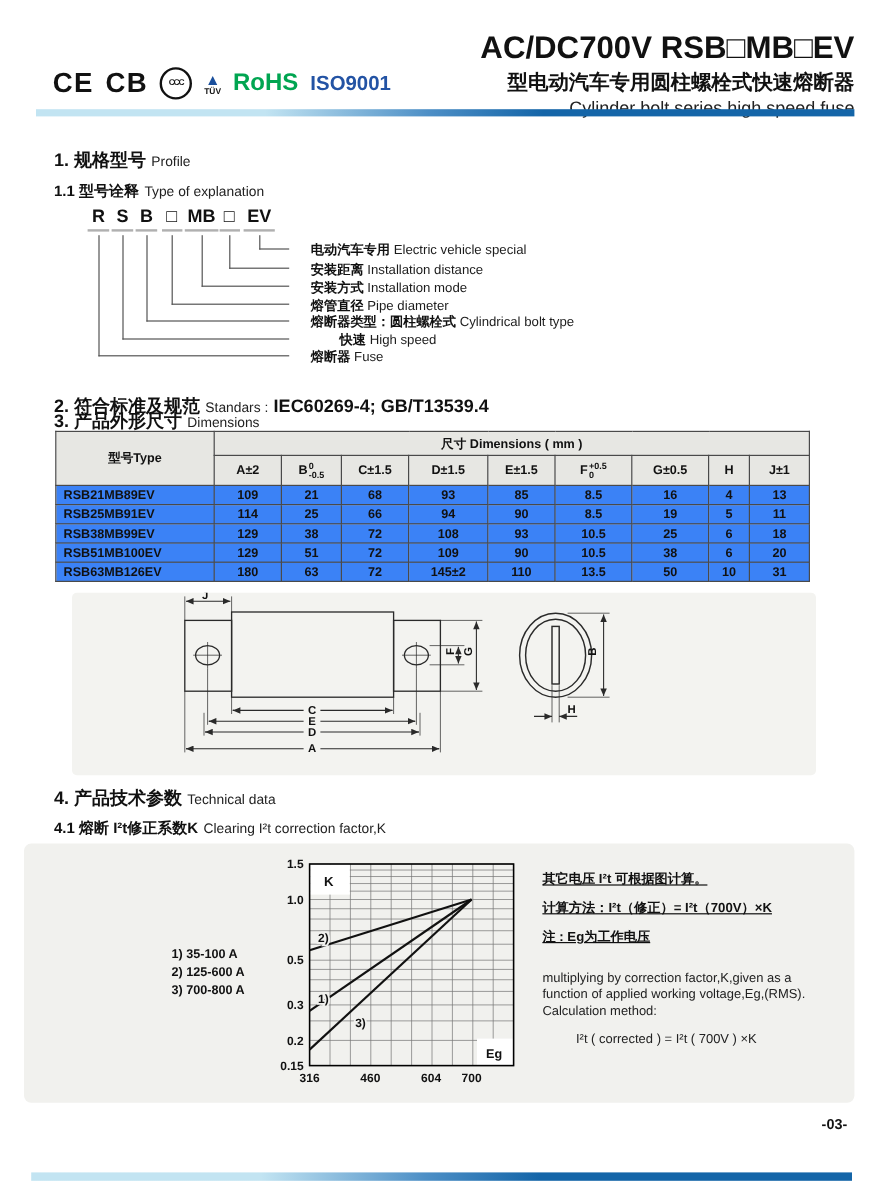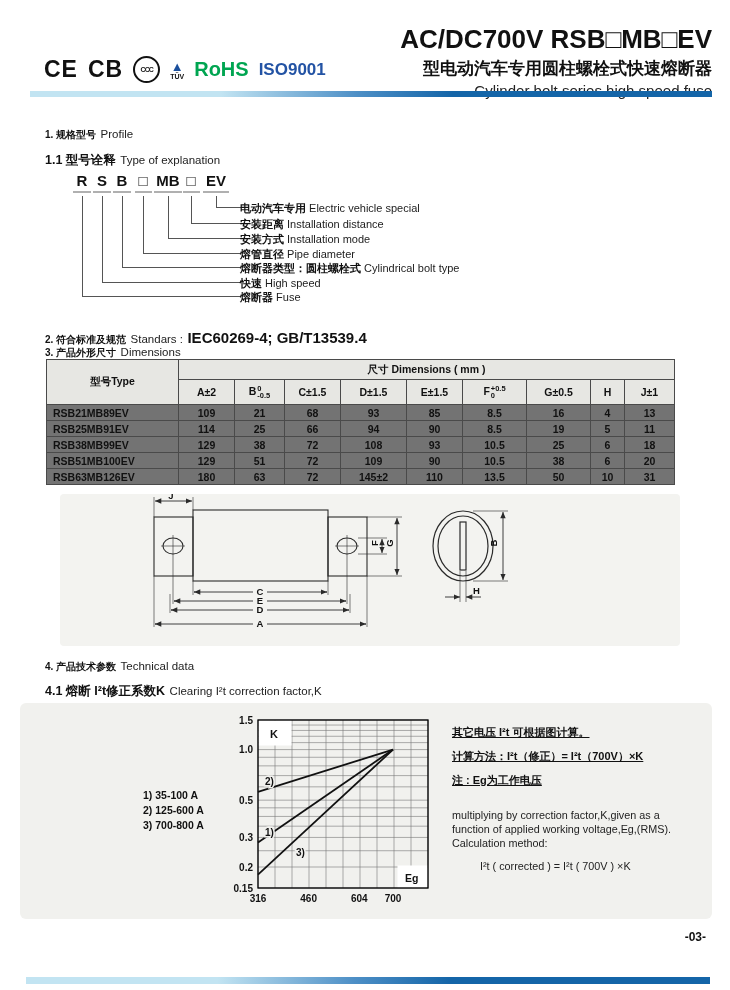--- a/index.html
+++ b/index.html
@@ -21,46 +21,46 @@
   .titleblock { position:absolute; right:18px; top:24px; text-align:right; }
   .title-en { font-size:26px; font-weight:bold; letter-spacing:0px; color:#111; }
   .title-cn { font-size:17px; font-weight:bold; margin-top:2px; color:#111; }
   .subtitle-en { font-size:15px; margin-top:2px; color:#222; }
 
   .rule-top { position:absolute; left:30px; top:91px; width:682px; height:6px;
     background:linear-gradient(to right,#c2e4f2 0%,#c2e4f2 28%,#4d8fc6 48%,#1465a8 62%,#1465a8 100%); }
   .rule-bottom { position:absolute; left:26px; top:977px; width:684px; height:7px;
     background:linear-gradient(to right,#c2e4f2 0%,#c2e4f2 28%,#4d8fc6 48%,#1465a8 62%,#1465a8 100%); }
 
-  .h-cn { font-weight:bold; font-size:10px; color:#111; }
+  .h-cn { font-weight:bold; font-size:15px; color:#111; }
   .h-en { font-size:11.5px; font-weight:normal; color:#222; }
   .h-big { font-weight:bold; font-size:15px; color:#111; }
 
   .sec1-h { position:absolute; left:45px; top:124px; }
   .sec11-h { position:absolute; left:45px; top:150px; }
   .right-items { position:absolute; left:394px; top:146px; }
   .right-items .ri { font-size:11.5px; margin-bottom:5.5px; color:#222; }
   .right-items .ri b { font-size:12px; color:#111; }
 
   
   .code-part { position:absolute; top:171px; text-align:center; font-size:15px; font-weight:bold;
                color:#111; border-bottom:2px solid #b0b0b0; height:22px; line-height:20px; }
   .code-conn { position:absolute; border-left:1px solid #555; border-bottom:1px solid #555; }
-  .code-label { position:absolute; left:240px; white-space:nowrap; font-size:11px; color:#1c1c1c; }
+  .code-label { position:absolute; left:259px; white-space:nowrap; font-size:11px; color:#1c1c1c; }
   .code-label b { font-size:11px; color:#111; }
 
   .sec2-h { position:absolute; left:45px; top:329px; }
   .sec3-h { position:absolute; left:45px; top:342px; }
 
   
   table.dims { position:absolute; left:46px; top:359px; border-collapse:collapse; table-layout:fixed; }
   table.dims th, table.dims td { border:1px solid #4a4a4a; font-size:10.5px; color:#111;
       text-align:center; vertical-align:middle; padding:0 2px; }
   table.dims th { background:#e7e7e3; font-weight:bold; }
-  table.dims td { background:#737373; font-weight:bold; height:16px; }
+  table.dims td { background:#3b82f6; font-weight:bold; height:16px; }
   table.dims td.typecell { text-align:left; padding-left:6px; }
   .tolwrap { display:inline-flex; flex-direction:column; line-height:1; vertical-align:middle;
              font-size:7.5px; text-align:left; margin-left:1px; }
 
   
   .draw-panel { position:absolute; left:60px; top:494px; width:620px; height:152px;
                 background:#f3f3f0; border-radius:4px; }
 
   
   .sec4-h { position:absolute; left:45px; top:656px; }
@@ -127,21 +127,21 @@
       <div class="code-label" style="top: 201px;"><b>电动汽车专用 </b><span>Electric vehicle special</span></div>
       <div class="code-conn" style="left: 191px; top: 196px; height: 28px; width: 50px;"></div>
       <div class="code-label" style="top: 217px;"><b>安装距离 </b><span>Installation distance</span></div>
       <div class="code-conn" style="left: 168px; top: 196px; height: 43px; width: 73px;"></div>
       <div class="code-label" style="top: 232px;"><b>安装方式 </b><span>Installation mode</span></div>
       <div class="code-conn" style="left: 143px; top: 196px; height: 58px; width: 98px;"></div>
       <div class="code-label" style="top: 247px;"><b>熔管直径 </b><span>Pipe diameter</span></div>
       <div class="code-conn" style="left: 122px; top: 196px; height: 72px; width: 119px;"></div>
       <div class="code-label" style="top: 261px;"><b>熔断器类型：圆柱螺栓式 </b><span>Cylindrical bolt type</span></div>
       <div class="code-conn" style="left: 102px; top: 196px; height: 87px; width: 139px;"></div>
-      <div class="code-label" style="top: 276px;"><b>快速 </b><span>High speed</span></div>
+      <div class="code-label" style="top: 276px; margin-left: 24px;"><b>快速 </b><span>High speed</span></div>
       <div class="code-conn" style="left: 82px; top: 196px; height: 101px; width: 159px;"></div>
       <div class="code-label" style="top: 290px;"><b>熔断器 </b><span>Fuse</span></div>
     </div>
 
   <div class="sec2-h">
     <span class="h-cn">2. 符合标准及规范</span>
     <span class="h-en">Standars :</span>
     <span class="h-big">IEC60269-4; GB/T13539.4</span>
   </div>
 

